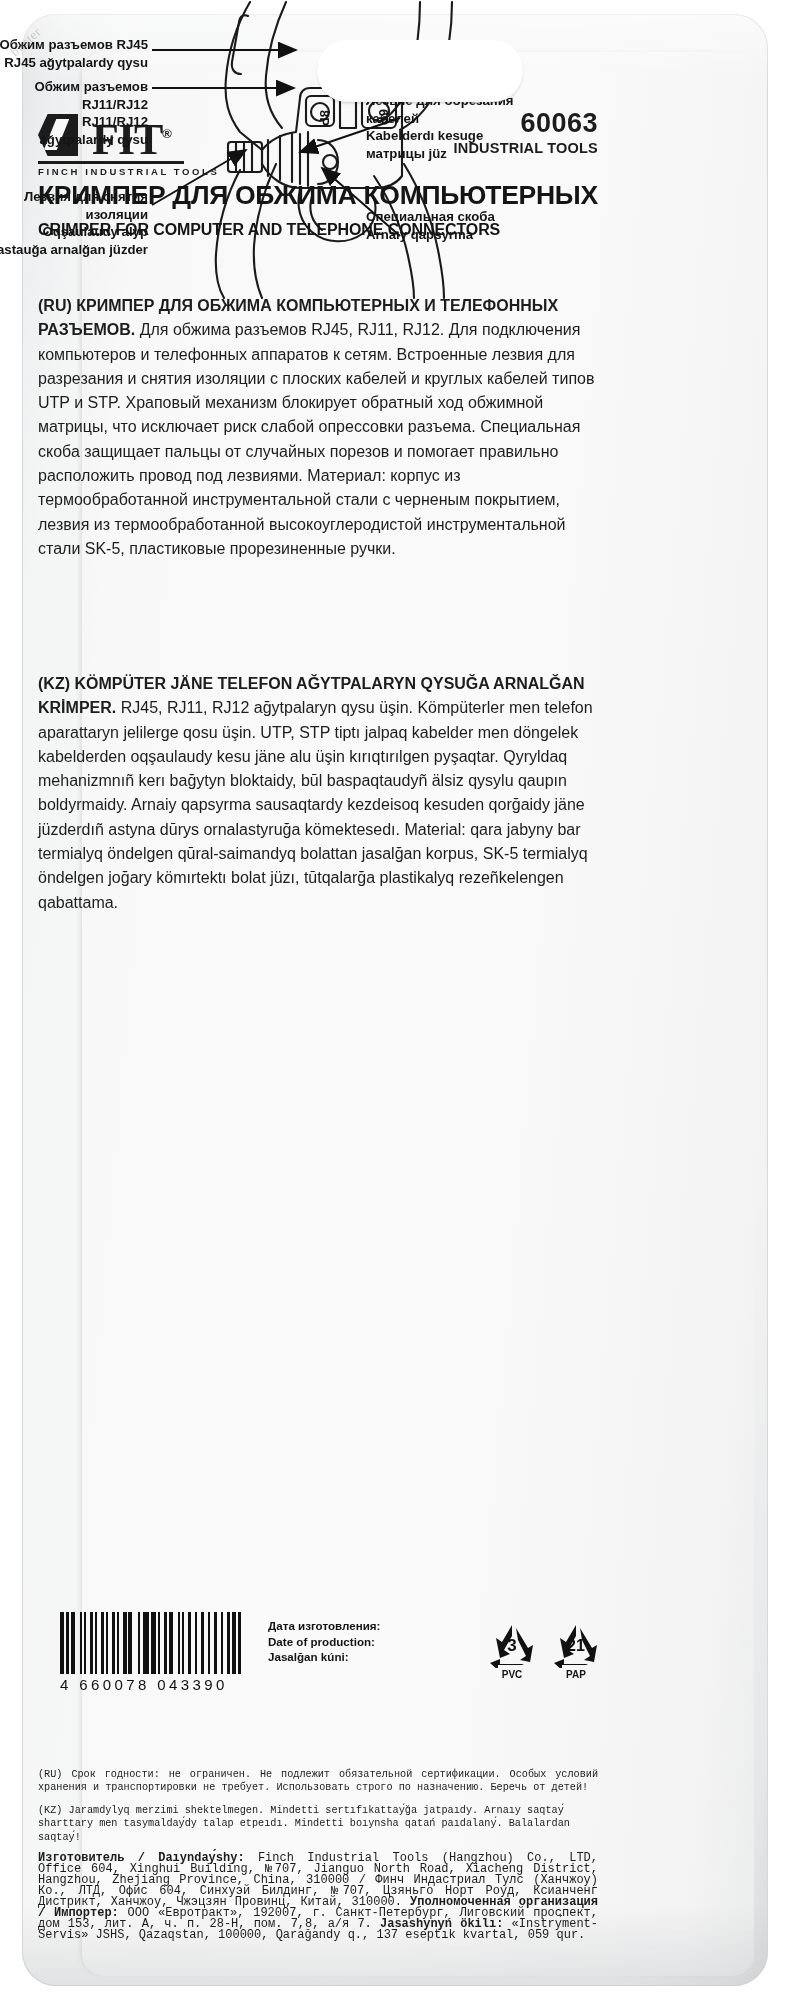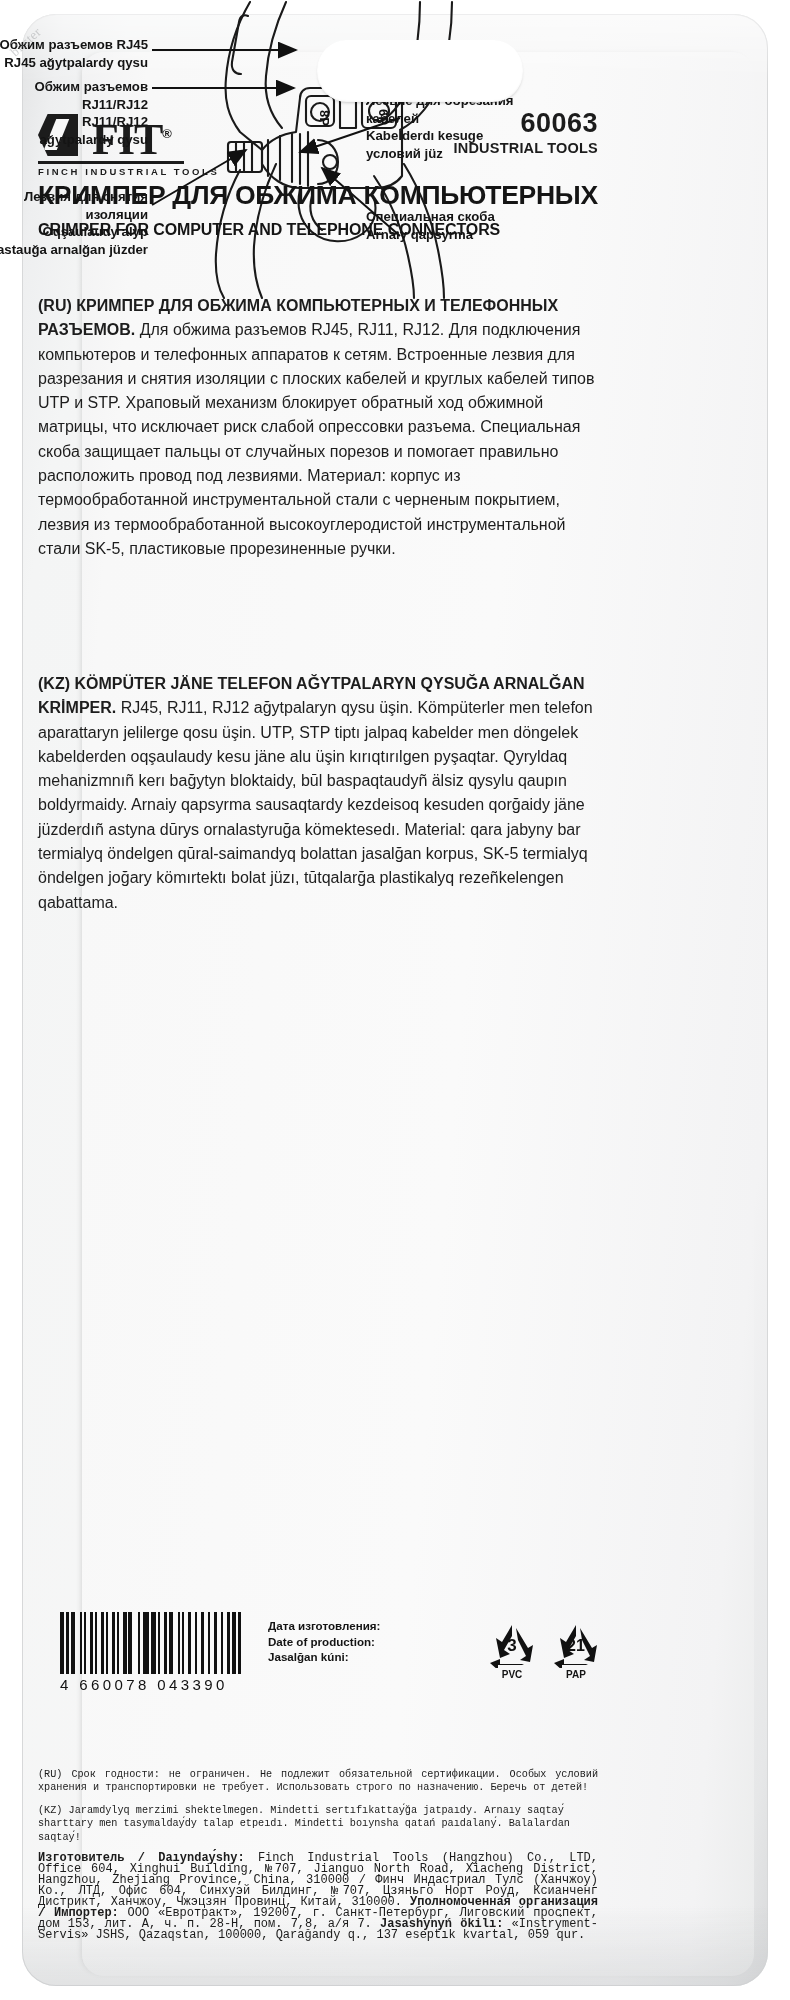--- a/index.html
+++ b/index.html
@@ -276,21 +276,21 @@
       <div>изоляции</div>
       <div>Oqşaulaudy alyp</div>
       <div>tastauğa arnalğan jüzder</div>
     </div>
 
     
     <div class="callout l" style="left:366px; top:92px; width:200px;">
       <div>Лезвие для обрезания</div>
       <div>кабелей</div>
       <div>Kabelderdı kesuge</div>
-      <div>условий jüz</div>
+      <div>матрицы jüz</div>
     </div>
 
     <div class="callout l" style="left:366px; top:208px; width:200px;">
       <div>Специальная скоба</div>
       <div>Arnaıy qapsyrma</div>
     </div>
   </div>
 
   <div class="col" id="lower">
 

